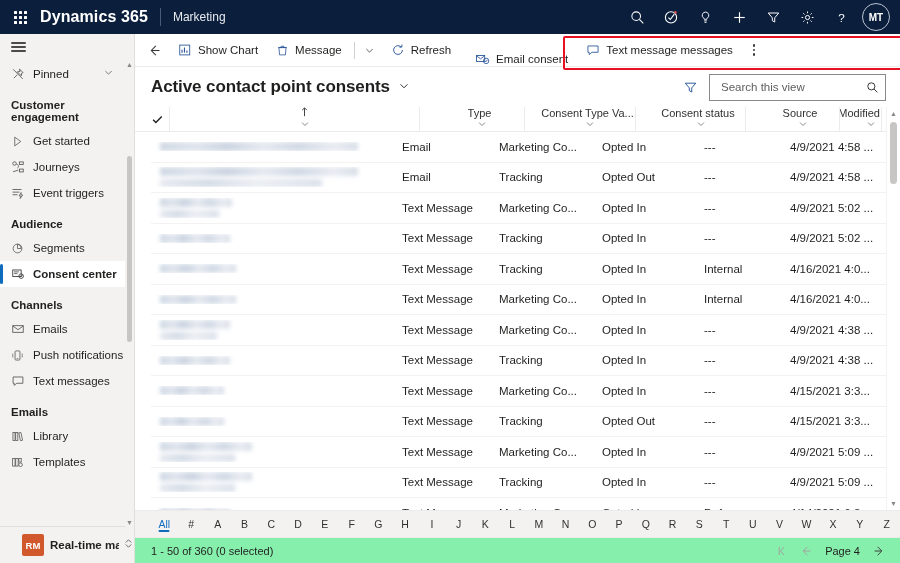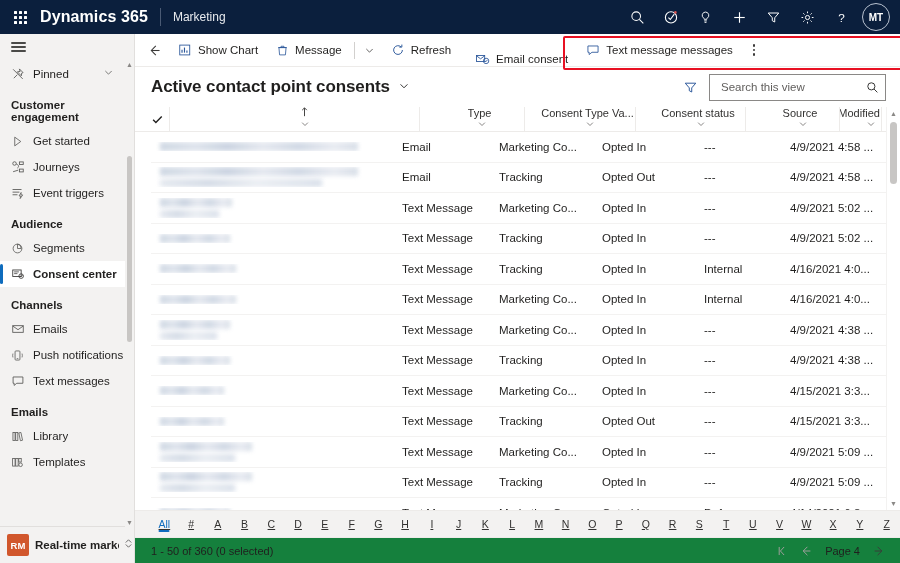--- a/index.html
+++ b/index.html
@@ -38,21 +38,21 @@
   .navscroll{flex:1;overflow:hidden;position:relative;}
   .navrow{height:26px;display:flex;align-items:center;padding-left:11px;cursor:pointer;position:relative;white-space:nowrap;}
   .navrow .ico{width:22px;flex:0 0 22px;display:flex;align-items:center;color:#5a5a58;}
   .navrow .lbl{font-size:11.5px;color:#201f1e;overflow:hidden;text-overflow:ellipsis;}
   .navrow.pinned{margin-top:1px;}
   .navrow .chev{position:absolute;right:20px;color:#5a5a58;}
   .group{font-size:11.5px;font-weight:bold;color:#201f1e;padding:12px 0 5px 11px;}
   .navrow.sel{background:#fff;}
   .navrow.sel:before{content:"";position:absolute;left:0;top:3px;bottom:3px;width:3px;background:#0f6cbd;border-radius:2px;}
   .navrow.sel .lbl{font-weight:bold;}
-  .navbottom{border-top:1px solid #e1dfdd;height:36px;display:flex;align-items:center;padding-left:7px;cursor:pointer;}
+  .navbottom{border-top:1px solid #e1dfdd;height:36px;display:flex;align-items:center;padding-left:22px;cursor:pointer;}
   .rmbadge{width:22px;height:22px;flex:0 0 22px;background:#d1572c;color:#fff;font-size:9.5px;font-weight:bold;
     display:flex;align-items:center;justify-content:center;border-radius:2px;margin-right:6px;}
   .navbottom .lbl{font-size:11.5px;font-weight:bold;color:#201f1e;white-space:nowrap;overflow:hidden;}
   .navbottom .updown{margin-left:4px;color:#3b3a39;}
   
   .sbscroll{position:absolute;right:0;top:26px;bottom:36px;width:9px;background:#f3f2f1;}
   .sbscroll .up,.sbscroll .dn{height:9px;display:flex;align-items:center;justify-content:center;color:#8a8886;font-size:7px;}
   .sbscroll .track{position:absolute;top:9px;bottom:9px;left:2px;width:5px;background:#f3f2f1;}
   .sbscroll .thumb{position:absolute;left:2px;width:5px;background:#c8c6c4;border-radius:3px;top:96px;height:186px;}
 
@@ -107,29 +107,29 @@
     background:linear-gradient(90deg,#dfe4ec 0%,#cbd4e1 30%,#e6eaf0 60%,#d2dae6 100%);
     filter:blur(2.4px);opacity:.85;}
 
   
   .vscroll{position:absolute;right:0;top:0;bottom:0;width:13px;background:#fff;border-left:1px solid #f3f2f1;}
   .vscroll .arw{height:13px;display:flex;align-items:center;justify-content:center;color:#8a8886;font-size:7px;cursor:pointer;}
   .vscroll .thumb{position:absolute;left:3px;width:7px;background:#c8c6c4;border-radius:4px;top:15px;height:62px;cursor:pointer;}
 
   
   .alpha{height:26px;flex:0 0 26px;background:#f3f2f1;display:flex;align-items:flex-start;
-    padding-left:16px;border-top:1px solid #edebe9;text-decoration:underline;}
+    padding-left:16px;border-top:1px solid #edebe9;}
   .alpha .ai{flex:1;text-align:center;font-size:10.5px;color:#323130;cursor:pointer;position:relative;
     display:flex;align-items:center;justify-content:center;height:100%;}
   .alpha .ai.sel{color:#0f6cbd;}
   .alpha .ai.sel:after{content:"";position:absolute;bottom:5px;left:50%;transform:translateX(-50%);
     width:11px;height:2px;background:#0f6cbd;border-radius:1px;}
 
   
-  .statusbar{height:25px;flex:0 0 25px;background:#15803d;border-top:1px solid #edebe9;
+  .statusbar{height:25px;flex:0 0 25px;background:#86efac;border-top:1px solid #edebe9;
     display:flex;align-items:center;padding:0 10px 0 16px;}
   .statustxt{font-size:11px;color:#201f1e;}
   .sspacer{flex:1;}
   .pager{display:flex;align-items:center;gap:2px;}
   .pbtn{width:22px;height:22px;display:flex;align-items:center;justify-content:center;color:#3b3a39;cursor:pointer;}
   .pbtn.dis{color:#a19f9d;}
   .pagelbl{font-size:11px;color:#201f1e;padding:0 6px;}
 </style>
 </head>
 <body>

